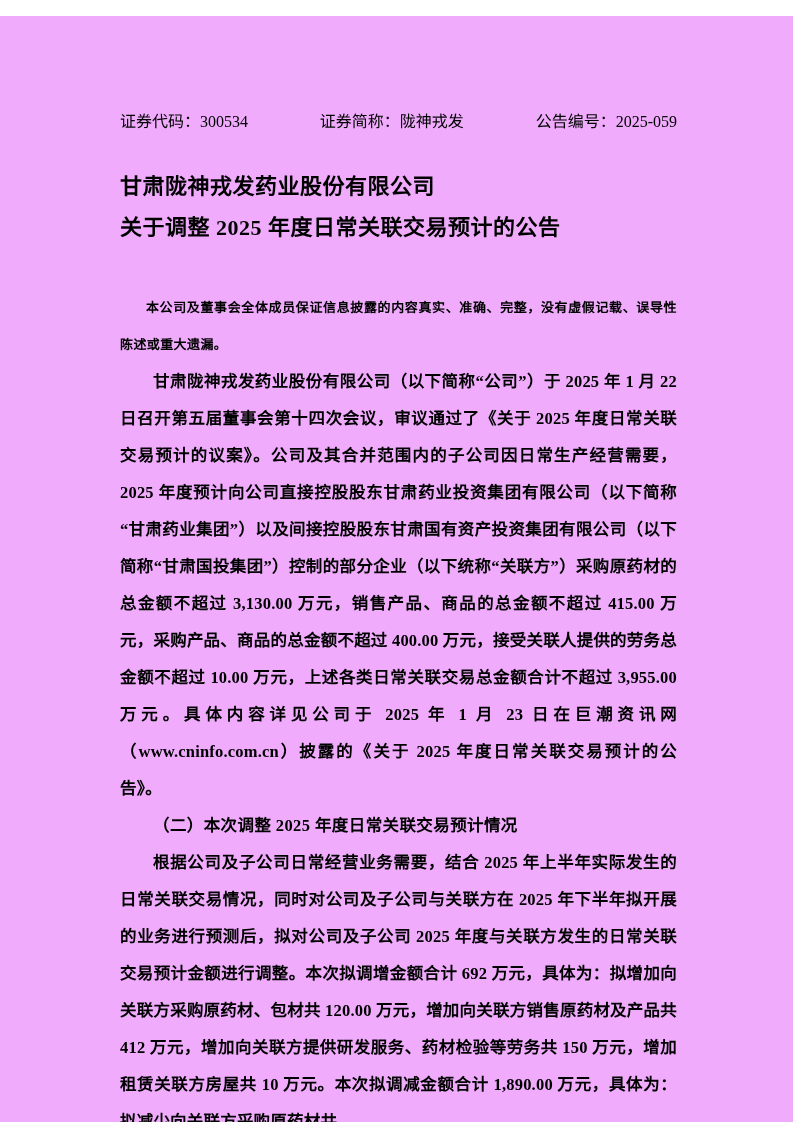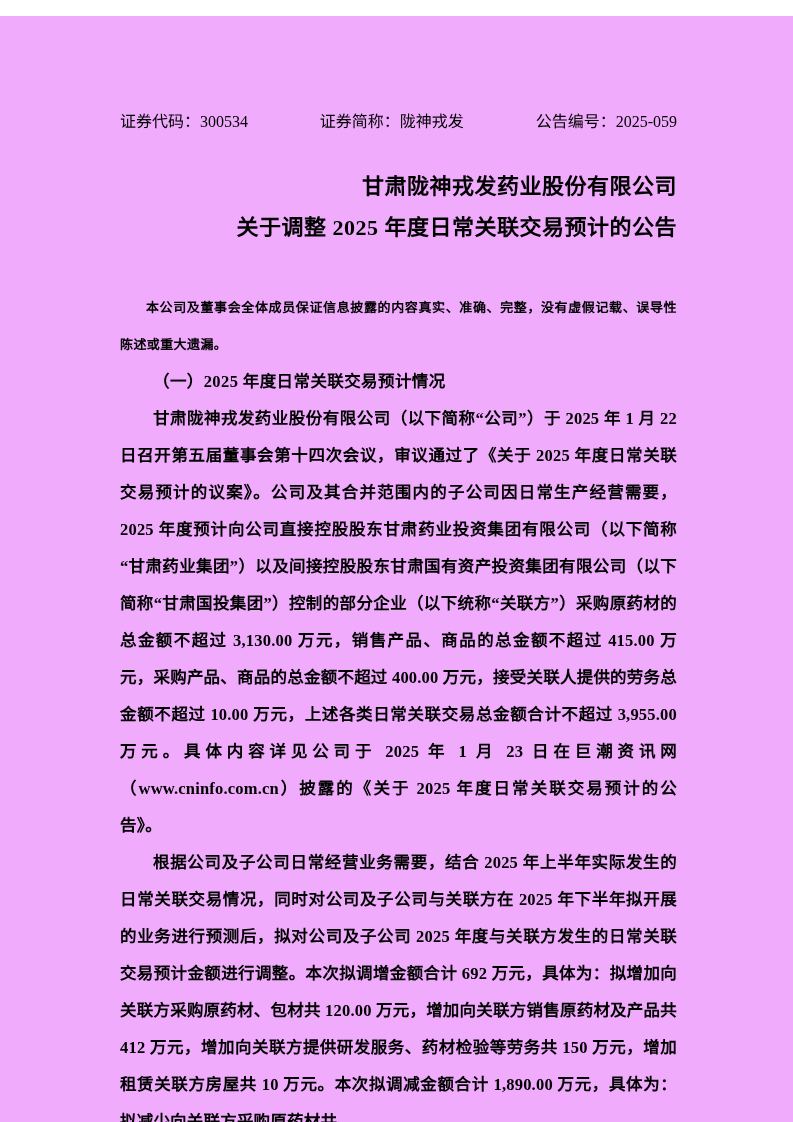--- a/index.html
+++ b/index.html
@@ -23,21 +23,21 @@
     display: flex;
     justify-content: space-between;
     align-items: baseline;
     font-size: 16px;
     line-height: 20px;
     margin-bottom: 42px;
   }
   .title {
     font-size: 22px;
     font-weight: 700;
-    text-align: right;
+    text-align: left;
     line-height: 26px;
     margin: 0 0 15px 0;
     letter-spacing: 0.5px;
   }
   .statement {
     margin: 48px 0 0 0;
     font-size: 13px;
     font-weight: 700;
     line-height: 37px;
     text-indent: 2em;
@@ -82,20 +82,20 @@
     <span>证券简称：陇神戎发</span>
     <span>公告编号：2025-059</span>
   </div>
 
   <h1 class="title">甘肃陇神戎发药业股份有限公司</h1>
   <h1 class="title">关于调整 2025 年度日常关联交易预计的公告</h1>
 
   <p class="statement">本公司及董事会全体成员保证信息披露的内容真实、准确、完整，没有虚假记载、误导性陈述或重大遗漏。</p>
 
 
-  <h3 class="h-sub">（一）2025 年度日常关联交易预计情况</h3>
 
   <p class="body-para">甘肃陇神戎发药业股份有限公司（以下简称“公司”）于 2025 年 1 月 22 日召开第五届董事会第十四次会议，审议通过了《关于 2025 年度日常关联交易预计的议案》。公司及其合并范围内的子公司因日常生产经营需要，2025 年度预计向公司直接控股股东甘肃药业投资集团有限公司（以下简称“甘肃药业集团”）以及间接控股股东甘肃国有资产投资集团有限公司（以下简称“甘肃国投集团”）控制的部分企业（以下统称“关联方”）采购原药材的总金额不超过 3,130.00 万元，销售产品、商品的总金额不超过 415.00 万元，采购产品、商品的总金额不超过 400.00 万元，接受关联人提供的劳务总金额不超过 10.00 万元，上述各类日常关联交易总金额合计不超过 3,955.00 万元。具体内容详见公司于 2025 年 1 月 23 日在巨潮资讯网（www.cninfo.com.cn）披露的《关于 2025 年度日常关联交易预计的公告》。</p>
 
+  <h3 class="h-sub">（二）本次调整 2025 年度日常关联交易预计情况</h3>
 
   <p class="body-para">根据公司及子公司日常经营业务需要，结合 2025 年上半年实际发生的日常关联交易情况，同时对公司及子公司与关联方在 2025 年下半年拟开展的业务进行预测后，拟对公司及子公司 2025 年度与关联方发生的日常关联交易预计金额进行调整。本次拟调增金额合计 692 万元，具体为：拟增加向关联方采购原药材、包材共 120.00 万元，增加向关联方销售原药材及产品共 412 万元，增加向关联方提供研发服务、药材检验等劳务共 150 万元，增加租赁关联方房屋共 10 万元。本次拟调减金额合计 1,890.00 万元，具体为：拟减少向关联方采购原药材共</p>
 
 </div>
 
 </body></html>

